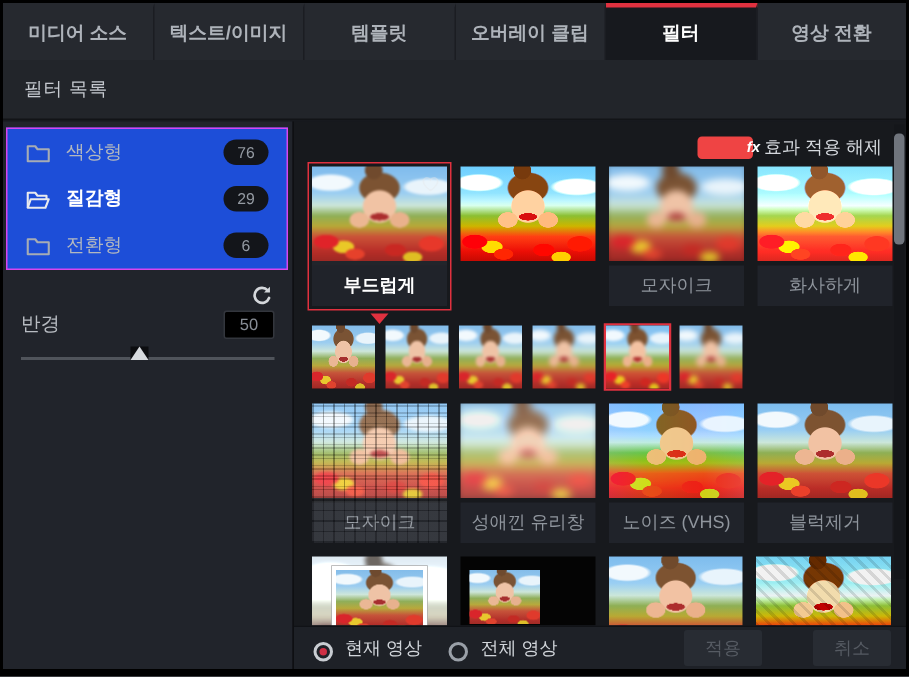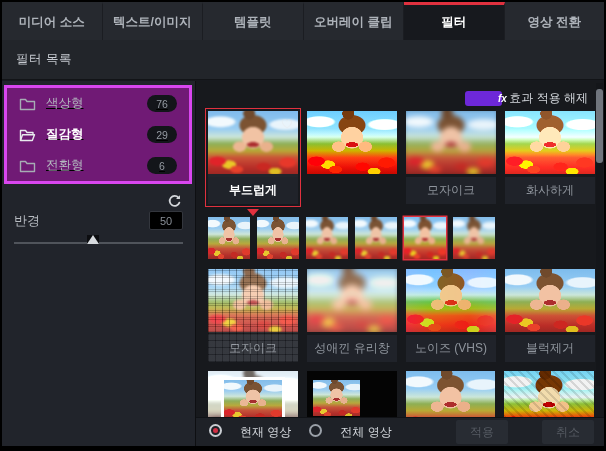--- a/index.html
+++ b/index.html
@@ -16,46 +16,46 @@
   .tab:last-child { border-right:none; }
   .tab.selected { background:#17191e; color:#ffffff; border-top:3px solid #e0313f; }
 
   
   .list-header { position:absolute; left:0; top:38px; right:0; height:40px; background:#22252a;
                  border-bottom:1px solid #121417; display:flex; align-items:center; padding-left:14px;
                  font-size:12.5px; color:#c6cad0; letter-spacing:.5px; }
 
   
   .sidebar { position:absolute; left:0; top:79px; width:193px; bottom:0; background:#21242b; }
-  .folder-group { margin:4px 3px 0 2px; background:#701a75; border:3px solid #d946ef;text-decoration:underline; }
+  .folder-group { margin:4px 3px 0 2px; background:#1d4ed8; border:1px solid #d946ef; }
   .folder-row { height:31px; display:flex; align-items:center; padding:0 12px; cursor:default; }
   .folder-row .ficon { width:17px; height:14px; flex:0 0 auto; }
   .folder-row .flabel { margin-left:10px; font-size:12.5px; color:#b3b8bf; }
   .folder-row.selected .flabel { color:#ffffff; font-weight:700; }
   .badge { margin-left:auto; min-width:30px; height:17px; border-radius:9px; background:#13151a;
            color:#949aa2; font-size:10.5px; display:flex; align-items:center; justify-content:center; padding:0 8px; }
 
   .radius-section { margin:8px 12px 0 12px; }
   .refresh-row { display:flex; justify-content:flex-end; height:18px; }
   .refresh-btn { width:18px; height:18px; display:flex; align-items:center; justify-content:center; cursor:pointer; }
-  .radius-row { display:flex; align-items:center; justify-content:space-between; margin-top:1px; }
+  .radius-row { display:flex; justify-content:space-between; margin-top:1px; }
   .radius-label { font-size:13px; color:#b7bbc1; }
   .value-box { width:34px; height:19px; background:#000000; border:1px solid #33363d; border-radius:2px;
                color:#878d95; font-size:11px; display:flex; align-items:center; justify-content:center; }
   .slider { position:relative; height:14px; margin-top:6px; }
   .slider .track { position:absolute; left:0; right:0; top:6px; height:2px; background:#50545b; }
   .slider .thumb { position:absolute; top:-1px; width:0; height:0; transform:translateX(-50%);
                    border-left:6px solid transparent; border-right:6px solid transparent;
                    border-bottom:9px solid #d7dade; }
 
   
   .content { position:absolute; left:193px; right:0; top:79px; bottom:0; background:#17191d; border-left:1px solid #0e0f12; }
   .scroll-area { position:absolute; left:0; right:0; top:0; bottom:29px; overflow:hidden; }
   .fx-row { position:absolute; top:9px; right:16px; display:flex; align-items:center; gap:7px; cursor:pointer; }
-  .fx-badge { width:18px; height:15px; border-radius:3px; background:#6d28d9; color:#fff;
+  .fx-badge { width:18px; height:15px; border-radius:3px; background:#ef4444; color:#fff;
               font-size:10px; font-style:italic; font-weight:700; display:flex; align-items:center; justify-content:center;padding-left:37px; }
   .fx-label { font-size:12px; color:#d4d8dd; }
 
   .grid { position:absolute; left:12px; top:30px; right:10px; }
   .card-row { display:flex; gap:9px; }
   .card { width:90px; position:relative; cursor:pointer; }
   .thumb { position:relative; width:90px; height:63px; overflow:hidden; background:#0c0d10; }
   .card-label { margin-top:3px; height:27px; background:#20232a; display:flex; align-items:center;
                 justify-content:center; font-size:12px; color:#8f959d; white-space:nowrap; }
   .card.selected { outline:1.5px solid #e0313f; outline-offset:2px; background:#22252b; }
@@ -72,21 +72,21 @@
   .row2 { margin-top:10px; }
   .row3 { margin-top:9px; }
 
   
   .scrollbar { position:absolute; right:1px; top:2px; bottom:31px; width:7px; background:#14161a; }
   .scrollbar .sthumb { position:absolute; left:0; right:0; top:6px; height:74px; background:#70757d; border-radius:3px; }
 
   
   .footer { position:absolute; left:0; right:0; bottom:0; height:29px; background:#1e2127;
             border-top:1px solid #101216; display:flex; align-items:center; padding:0 10px 0 13px; }
-  .radio-item { display:flex; align-items:flex-start; gap:18px; margin-right:18px; cursor:pointer; }
+  .radio-item { display:flex; align-items:flex-end; gap:8px; margin-right:18px; cursor:pointer; }
   .radio { width:13px; height:13px; border-radius:50%; border:2px solid #9aa0a8; position:relative; flex:0 0 auto; }
   .radio.checked { border-color:#c9cdd2; }
   .radio.checked::after { content:""; position:absolute; inset:2px; border-radius:50%; background:#cf2f44; }
   .radio-label { font-size:12px; color:#d2d6db; }
   .footer-buttons { margin-left:auto; display:flex; gap:34px; }
   .btn { width:52px; height:24px; background:#282c33; border:none; border-radius:2px;
          color:#565b63; font-size:12px; font-family:inherit; }
 
   
   .photo { position:absolute; inset:-3px;

